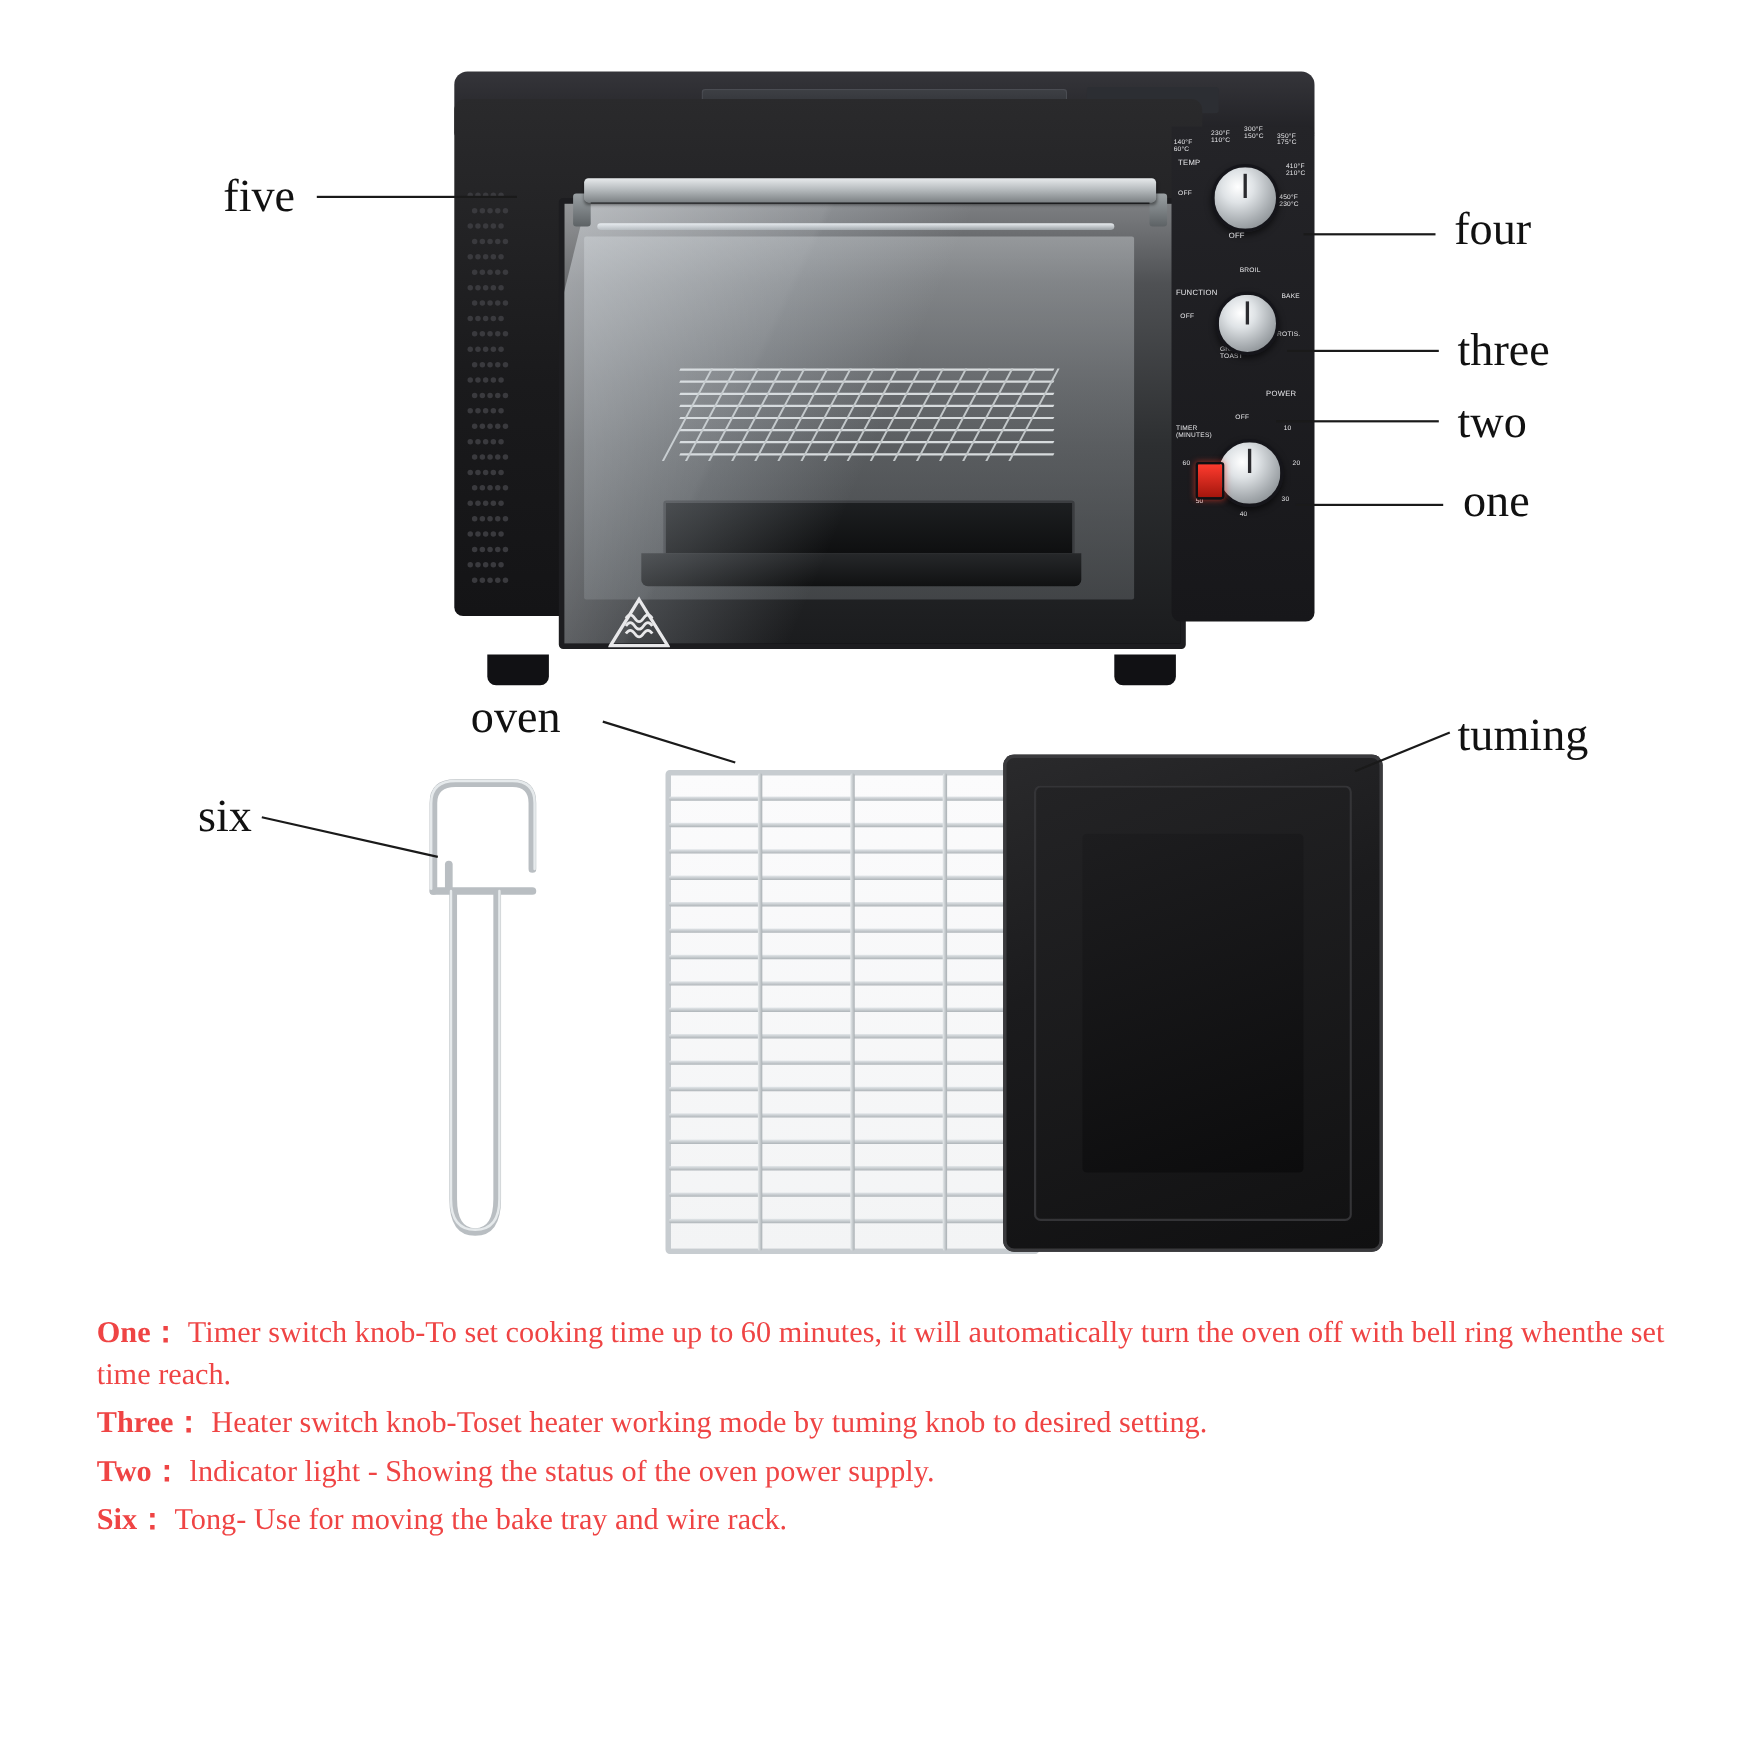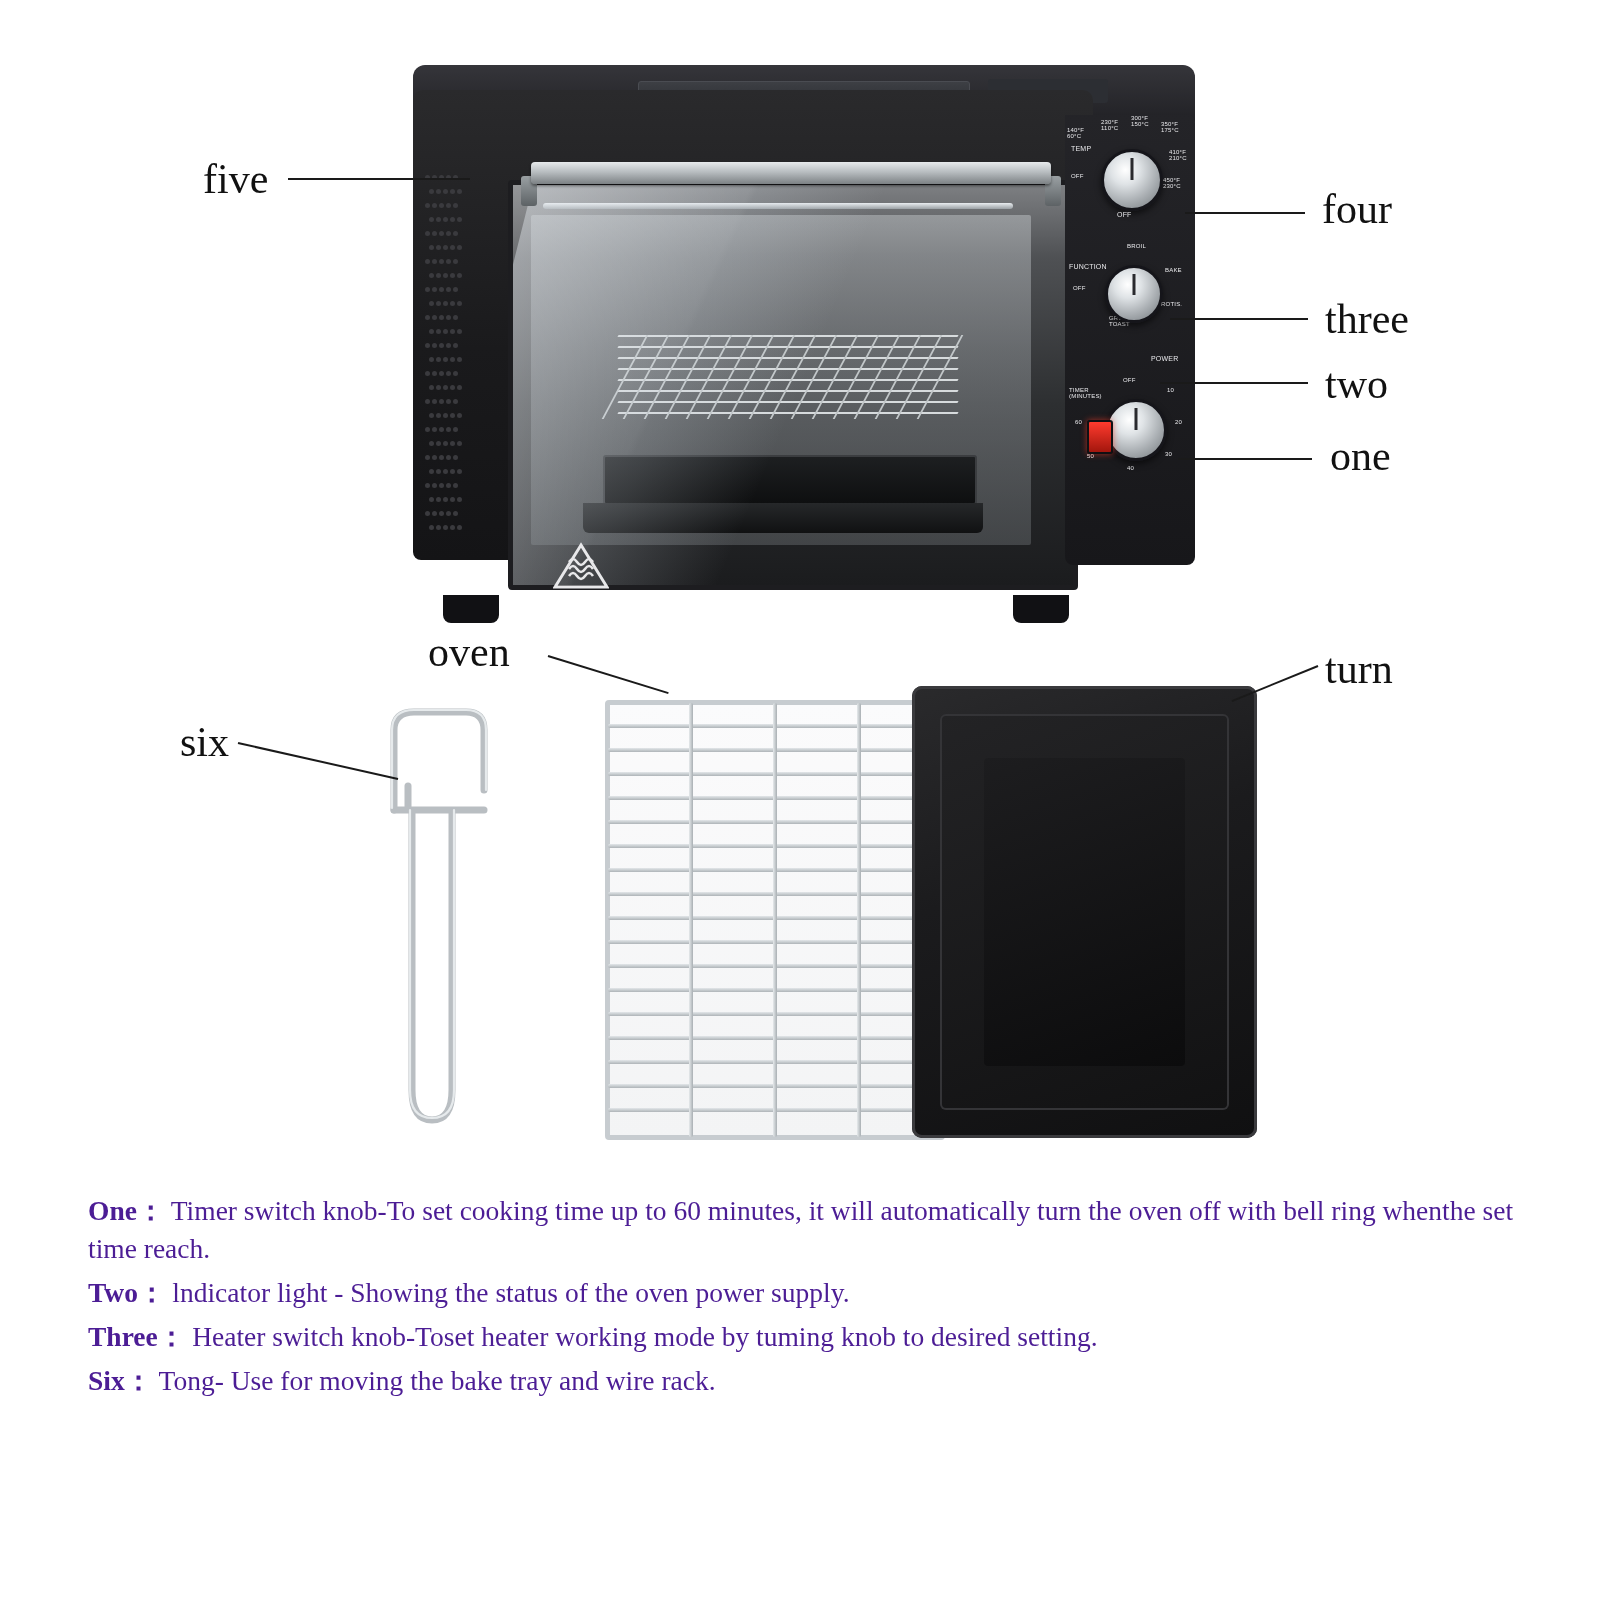--- a/index.html
+++ b/index.html
@@ -177,21 +177,21 @@
   .baketray .inner2{
     position:absolute;left:44px;top:44px;right:44px;bottom:44px;
     background:linear-gradient(160deg,#1d1d1f,#0c0c0d);
     border-radius:4px;
   }
 
   
   .legend{
     position:absolute;left:88px;top:1192px;width:1432px;
     font-family:"Liberation Serif", serif;
-    color:#4c1d95;
+    color:#ef4444;
     font-size:27.5px;
     line-height:1.38;
   }
   .legend p{margin:0 0 6px 0;}
   .legend b{font-weight:bold;}
 </style>
 </head>
 <body>
 
 <div class="stage">
@@ -478,32 +478,32 @@
       <div class="inner2"></div>
     </div>
   </div>
 
   <div class="label" style="left:175px;top:155px;margin-left:28px;">five</div>
   <div class="label" style="left:1322px;top:185px;">four</div>
   <div class="label" style="left:1325px;top:295px;">three</div>
   <div class="label" style="left:1325px;top:360px;">two</div>
   <div class="label" style="left:1330px;top:432px;">one</div>
   <div class="label" style="left:428px;top:628px;">oven</div>
-  <div class="label" style="left:1325px;top:645px;">turn</div>
+  <div class="label" style="left:1325px;top:645px;">tuming</div>
   <div class="label" style="left:180px;top:718px;">six</div>
 
   <div id="leaders">
       <div class="leader" style="left: 288px; top: 178px; width: 182px; transform: rotate(0deg);"></div>
       <div class="leader" style="left: 1185px; top: 212px; width: 120px; transform: rotate(0deg);"></div>
       <div class="leader" style="left: 1170px; top: 318px; width: 138px; transform: rotate(0deg);"></div>
       <div class="leader" style="left: 1160px; top: 382px; width: 148px; transform: rotate(0deg);"></div>
       <div class="leader" style="left: 1178px; top: 458px; width: 134px; transform: rotate(0deg);"></div>
       <div class="leader" style="left: 548px; top: 655px; width: 125.575px; transform: rotate(17.1363deg);"></div>
       <div class="leader" style="left: 1318px; top: 665px; width: 92.8493px; transform: rotate(157.855deg);"></div>
       <div class="leader" style="left: 238px; top: 742px; width: 164px; transform: rotate(12.6804deg);"></div>
     </div>
 <div class="legend">
       <p><b>One：</b><span> Timer switch knob-To set cooking time up to 60 minutes, it will automatically turn the oven off with bell ring whenthe set time reach.</span></p>
+      <p><b>Three：</b><span> Heater switch knob-Toset heater working mode by tuming knob to desired setting.</span></p>
       <p><b>Two：</b><span> lndicator light - Showing the status of the oven power supply.</span></p>
-      <p><b>Three：</b><span> Heater switch knob-Toset heater working mode by tuming knob to desired setting.</span></p>
       <p><b>Six：</b><span> Tong- Use for moving the bake tray and wire rack.</span></p>
     </div>
   </div>
 
 </body></html>

